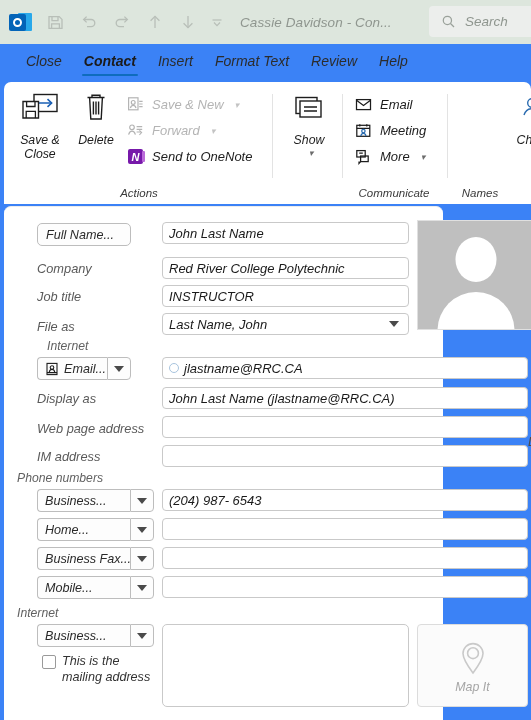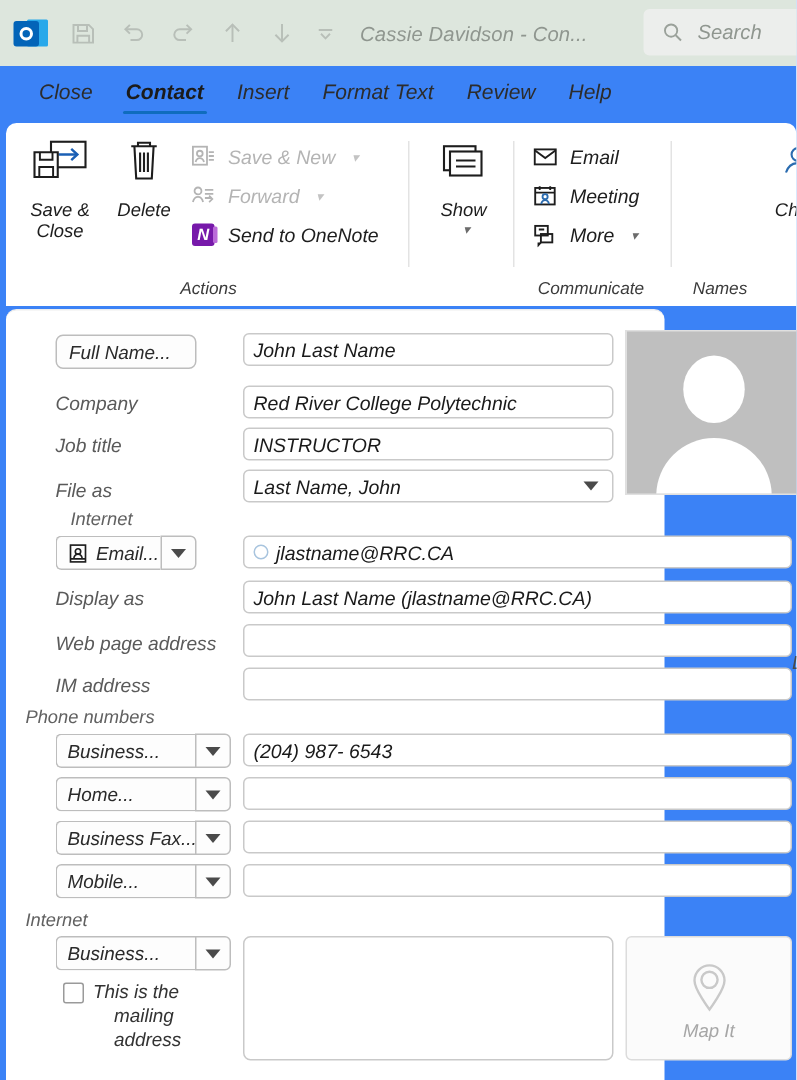--- a/index.html
+++ b/index.html
@@ -600,21 +600,21 @@
     <div class="combo" style="left:33px; top:417px; width:117px;">
       <div class="main">Business...</div>
       <div class="arrowbox">
           <span class="tri-down"></span>
         </div>
     </div>
 
     <div class="cbox" style="left:38px; top:448px;"></div>
     <div class="cbox-label" style="left:58px; top:446px; width:90px;">
       <span>This is the</span><br>
-      <span style="margin-left:14px; display:inline-block;">mailing address</span>
+      <span style="display:inline-block;">mailing address</span>
     </div>
 
     <div class="txt tall" style="left:158px; top:417px; width:247px; height:83px;"></div>
 
     <div class="mapit" style="left:413px; top:417px; width:111px; height:83px;">
       <svg width="34" height="38" viewBox="0 0 34 38" fill="none" stroke="#c9c9c9" stroke-width="1.6">
         <path d="M17 36c0 0-10-13.2-10-19.4A10 10 0 0 1 27 16.6C27 22.8 17 36 17 36z"></path>
         <circle cx="17" cy="16.2" r="5.4"></circle>
       </svg>
       <span class="lbl">Map It</span>

